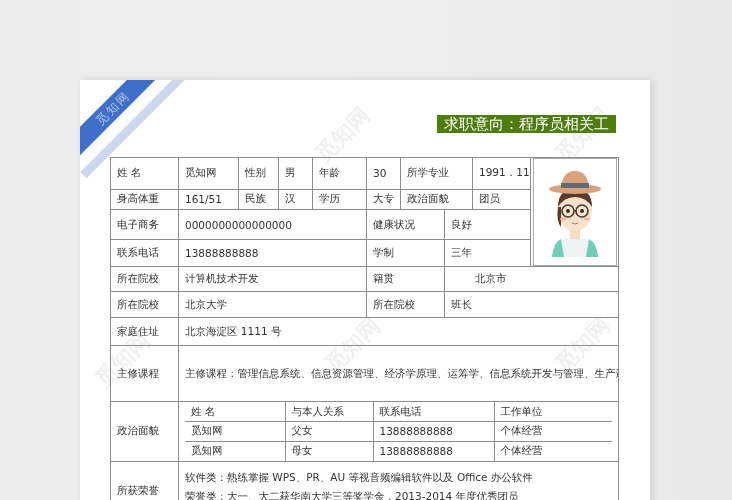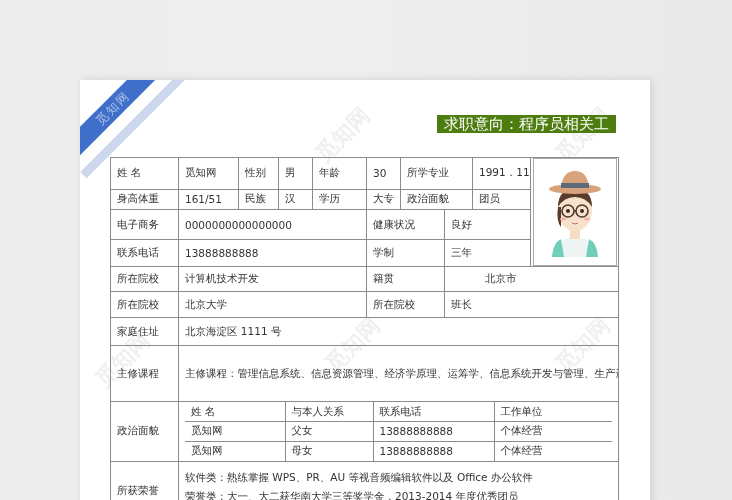--- a/index.html
+++ b/index.html
@@ -136,21 +136,21 @@
     <tr style="height:25px">
       <td>联系电话</td>
       <td colspan="4">13888888888</td>
       <td colspan="2">学制</td>
       <td colspan="2">三年</td>
     </tr>
     <tr style="height:25px">
       <td>所在院校</td>
       <td colspan="4">计算机技术开发</td>
       <td colspan="2">籍贯</td>
-      <td colspan="3" style="padding-left:40px">北京市</td>
+      <td colspan="3" style="padding-left:30px">北京市</td>
     </tr>
     <tr style="height:26px">
       <td>所在院校</td>
       <td colspan="4">北京大学</td>
       <td colspan="2">所在院校</td>
       <td colspan="3">班长</td>
     </tr>
     <tr style="height:28px">
       <td>家庭住址</td>
       <td colspan="9">北京海淀区 1111 号</td>

